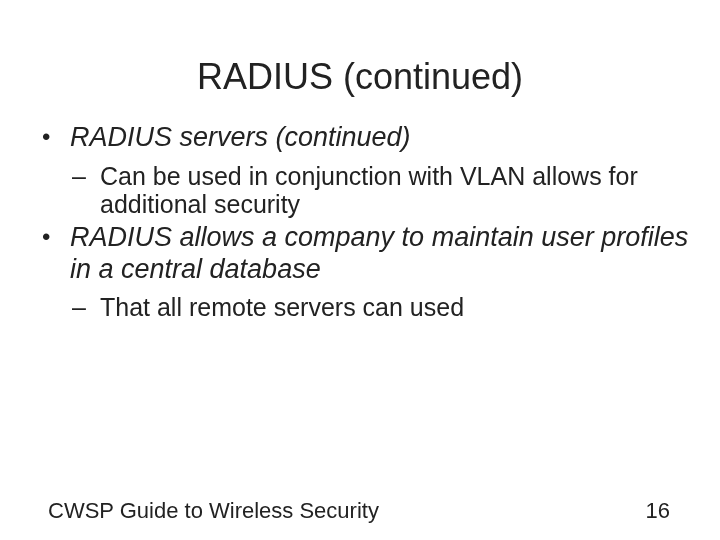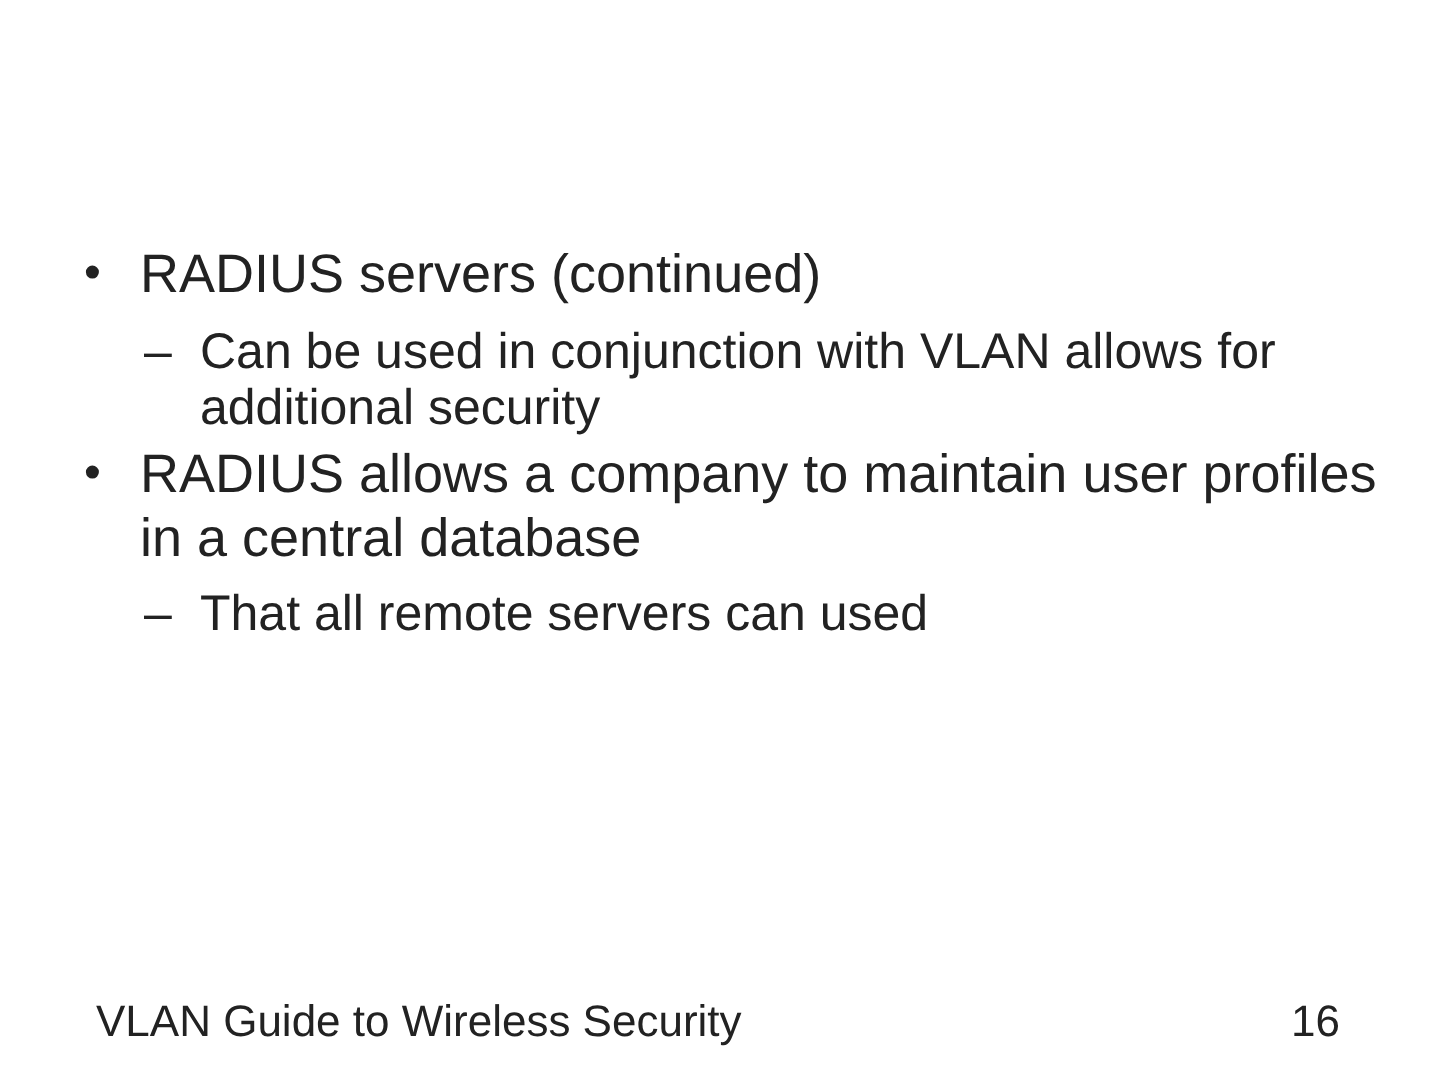--- a/index.html
+++ b/index.html
@@ -46,20 +46,21 @@
     font-size: 27px;
     line-height: 32px;
   }
   .level1 .marker {
     width: 28px;
     font-size: 24px;
     line-height: 32px;
   }
   .level1 .text {
     width: 640px;
+    font-style: italic;
   }
   .level2 {
     left: 72px;
     font-size: 25px;
     line-height: 28px;
   }
   .level2 .marker {
     width: 28px;
   }
   .level2 .text {
@@ -83,20 +84,21 @@
     font-size: 22px;
     line-height: 26px;
     text-align: right;
   }
 </style>
 </head>
 <body>
 
 <div class="slide">
 
+  <div class="slide-title">RADIUS (continued)</div>
 
   <div class="para level1 para-1">
     <span class="marker">•</span>
     <div class="text">RADIUS servers (continued)</div>
   </div>
 
   <div class="para level2 para-2">
     <span class="marker">–</span>
     <div class="text">Can be used in conjunction with VLAN allows for
 additional security</div>
@@ -106,17 +108,17 @@
     <span class="marker">•</span>
     <div class="text">RADIUS allows a company to maintain user profiles
 in a central database</div>
   </div>
 
   <div class="para level2 para-4">
     <span class="marker">–</span>
     <div class="text">That all remote servers can used</div>
   </div>
 
-  <div class="footer-left">VLAN Guide to Wireless Security</div>
+  <div class="footer-left">CWSP Guide to Wireless Security</div>
 
   <div class="footer-right">16</div>
 
 </div>
 
 </body></html>

